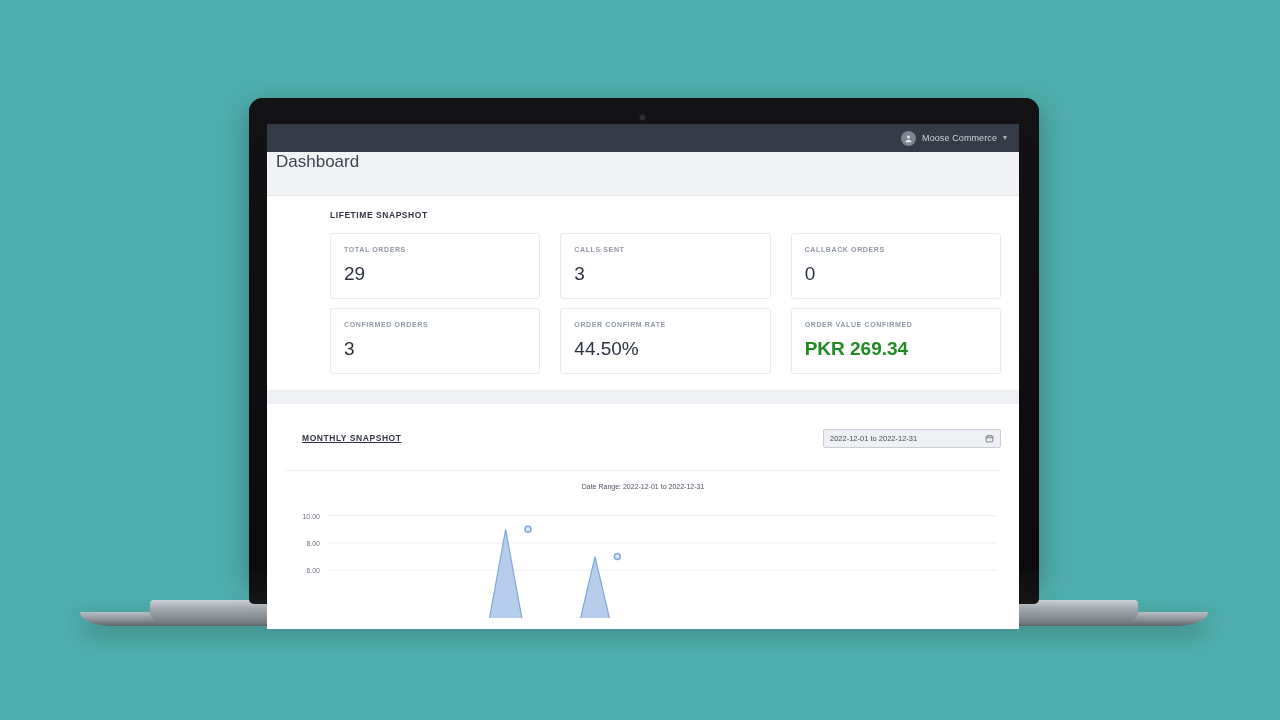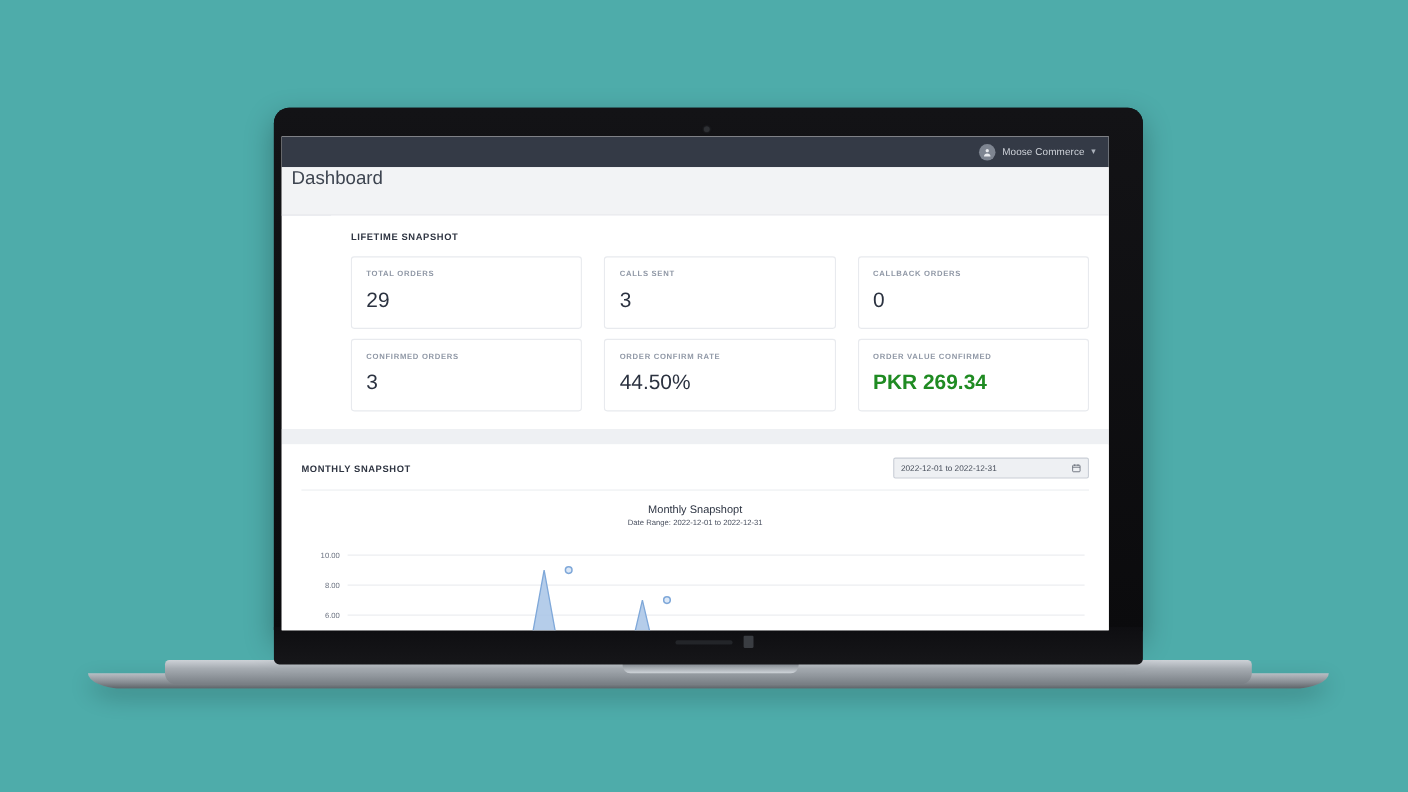--- a/index.html
+++ b/index.html
@@ -32,22 +32,22 @@
   .webcam {
     position:absolute; left:640px; top:115px;
     width:5px; height:5px; border-radius:50%;
     background:#2e3034;
     box-shadow:0 0 2px #3a3d42;
   }
 
   
   .screen {
     position:absolute;
-    left:256px; top:124px;
-    width:752px; height:449px;
+    left:267px; top:124px;
+    width:752px; height:505px;
     overflow:hidden;
     background:#ffffff;
   }
   .base-wedge {
     position:absolute; left:150px; top:600px;
     width:988px; height:22px;
     background:linear-gradient(180deg,#cdd2d7 0%,#a6acb2 35%,#787e84 100%);
     border-radius:4px 4px 10px 10px;
   }
   .base-lip {
@@ -222,34 +222,33 @@
           <div class="kpi-label">ORDER VALUE CONFIRMED</div>
           <div class="kpi-value green">PKR 269.34</div>
         </div>
       </div>
     </div>
 
     <div class="panel-gap"></div>
 
     <div class="panel2">
       <div class="panel2-head">
-        <div class="panel-title" style="margin:0;">MONTHLY SNAPSHOT</div>
+        <div class="panel-title" style="margin:17px;text-decoration:underline;">MONTHLY SNAPSHOT</div>
         <div class="daterange">
           <span class="daterange-text">2022-12-01 to 2022-12-31</span>
           <span class="cal-icon">
             <svg width="9" height="9" viewBox="0 0 24 24" fill="none" stroke="#5d6470" stroke-width="2">
               <rect x="3" y="5" width="18" height="16" rx="2"></rect>
               <path d="M3 10h18M8 3v4M16 3v4"></path>
             </svg>
           </span>
         </div>
       </div>
 
       <div class="chart-wrap">
-        <div class="chart-title">Monthly Snapshopt</div>
         <div class="chart-sub">Date Range: 2022-12-01 to 2022-12-31</div>
         <div class="chart-area">
           <svg id="chart-svg" viewBox="0 0 716 120" preserveAspectRatio="none">
               <line x1="42" y1="17.636363636363637" x2="712" y2="17.636363636363637" stroke="#eceef1" stroke-width="1"></line>
               <text x="35" y="20.636363636363637" text-anchor="end" font-size="7" fill="#6b7280" font-family="&quot;Liberation Sans&quot;, sans-serif">10.00</text>
               <line x1="42" y1="44.90909090909091" x2="712" y2="44.90909090909091" stroke="#eceef1" stroke-width="1"></line>
               <text x="35" y="47.90909090909091" text-anchor="end" font-size="7" fill="#6b7280" font-family="&quot;Liberation Sans&quot;, sans-serif">8.00</text>
               <line x1="42" y1="72.18181818181817" x2="712" y2="72.18181818181817" stroke="#eceef1" stroke-width="1"></line>
               <text x="35" y="75.18181818181817" text-anchor="end" font-size="7" fill="#6b7280" font-family="&quot;Liberation Sans&quot;, sans-serif">6.00</text>
               <path d="M 42 154 L 42 154 L 64.33333333333333 154 L 86.66666666666666 154 L 109 154 L 131.33333333333331 154 L 153.66666666666666 154 L 176 154 L 198.33333333333334 154 L 220.66666666666666 31.272727272727273 L 243 154 L 265.3333333333333 154 L 287.66666666666663 154 L 310 58.54545454545455 L 332.33333333333337 154 L 354.6666666666667 154 L 377 154 L 399.3333333333333 154 L 421.66666666666663 154 L 444 154 L 466.3333333333333 154 L 488.66666666666663 154 L 510.99999999999994 154 L 533.3333333333333 154 L 555.6666666666667 154 L 578 154 L 600.3333333333334 154 L 622.6666666666667 154 L 645 154 L 667.3333333333334 154 L 689.6666666666666 154 L 712 154 L 712 154 Z" fill="#a8c4e6" fill-opacity="0.85" stroke="none"></path>

